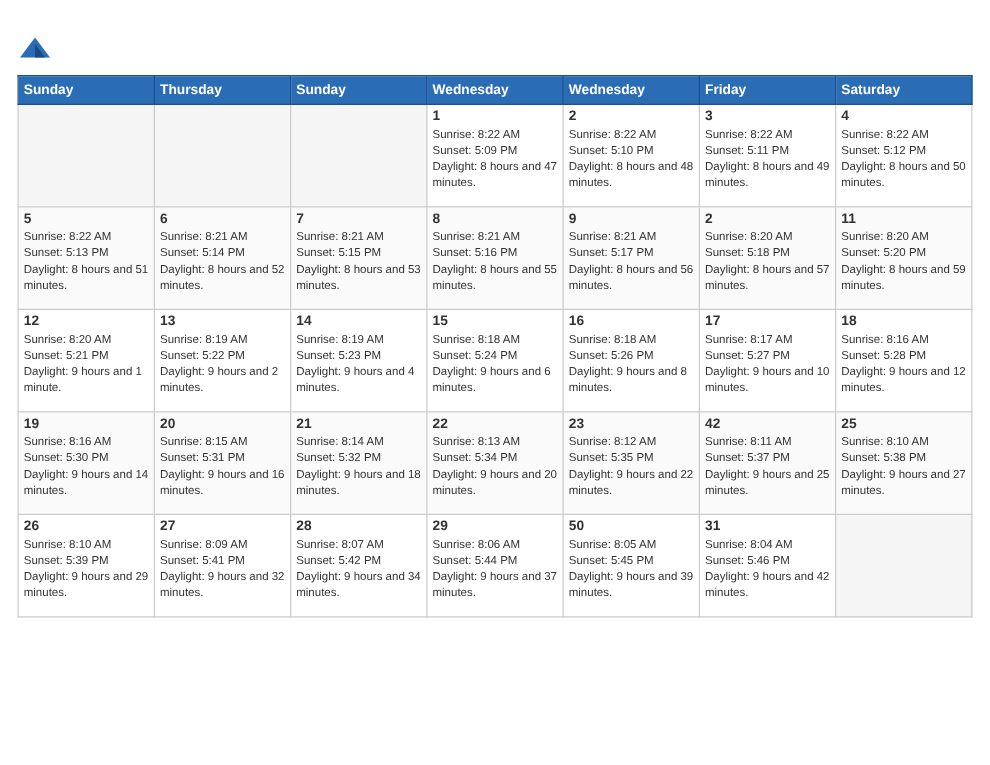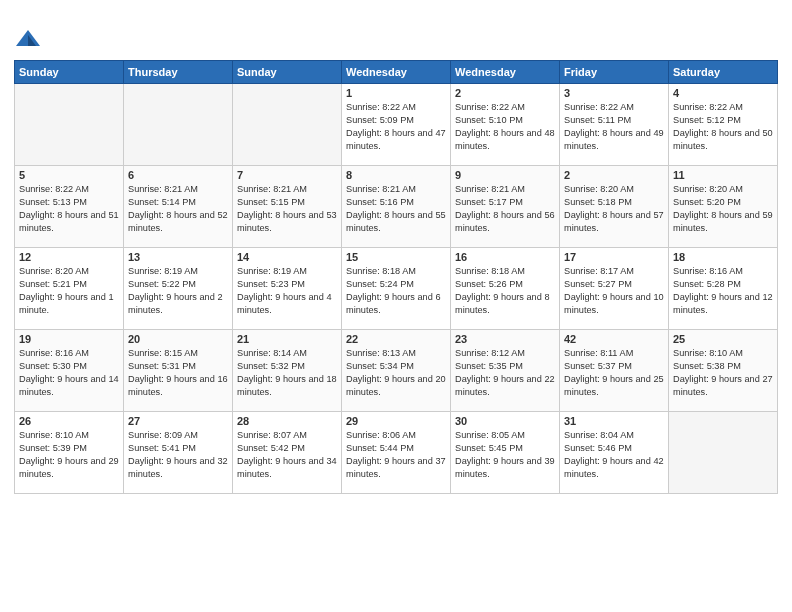--- a/index.html
+++ b/index.html
@@ -255,21 +255,21 @@
           </td>
           <td>
             <span class="day-num">28</span>
             <div class="day-info">Sunrise: 8:07 AM<br>Sunset: 5:42 PM<br>Daylight: 9 hours and 34 minutes.</div>
           </td>
           <td>
             <span class="day-num">29</span>
             <div class="day-info">Sunrise: 8:06 AM<br>Sunset: 5:44 PM<br>Daylight: 9 hours and 37 minutes.</div>
           </td>
           <td>
-            <span class="day-num">30</span>
+            <span class="day-num">50</span>
             <div class="day-info">Sunrise: 8:05 AM<br>Sunset: 5:45 PM<br>Daylight: 9 hours and 39 minutes.</div>
           </td>
           <td>
             <span class="day-num">31</span>
             <div class="day-info">Sunrise: 8:04 AM<br>Sunset: 5:46 PM<br>Daylight: 9 hours and 42 minutes.</div>
           </td>
           <td class="empty"></td>
         </tr>
       </tbody>
   </table>

